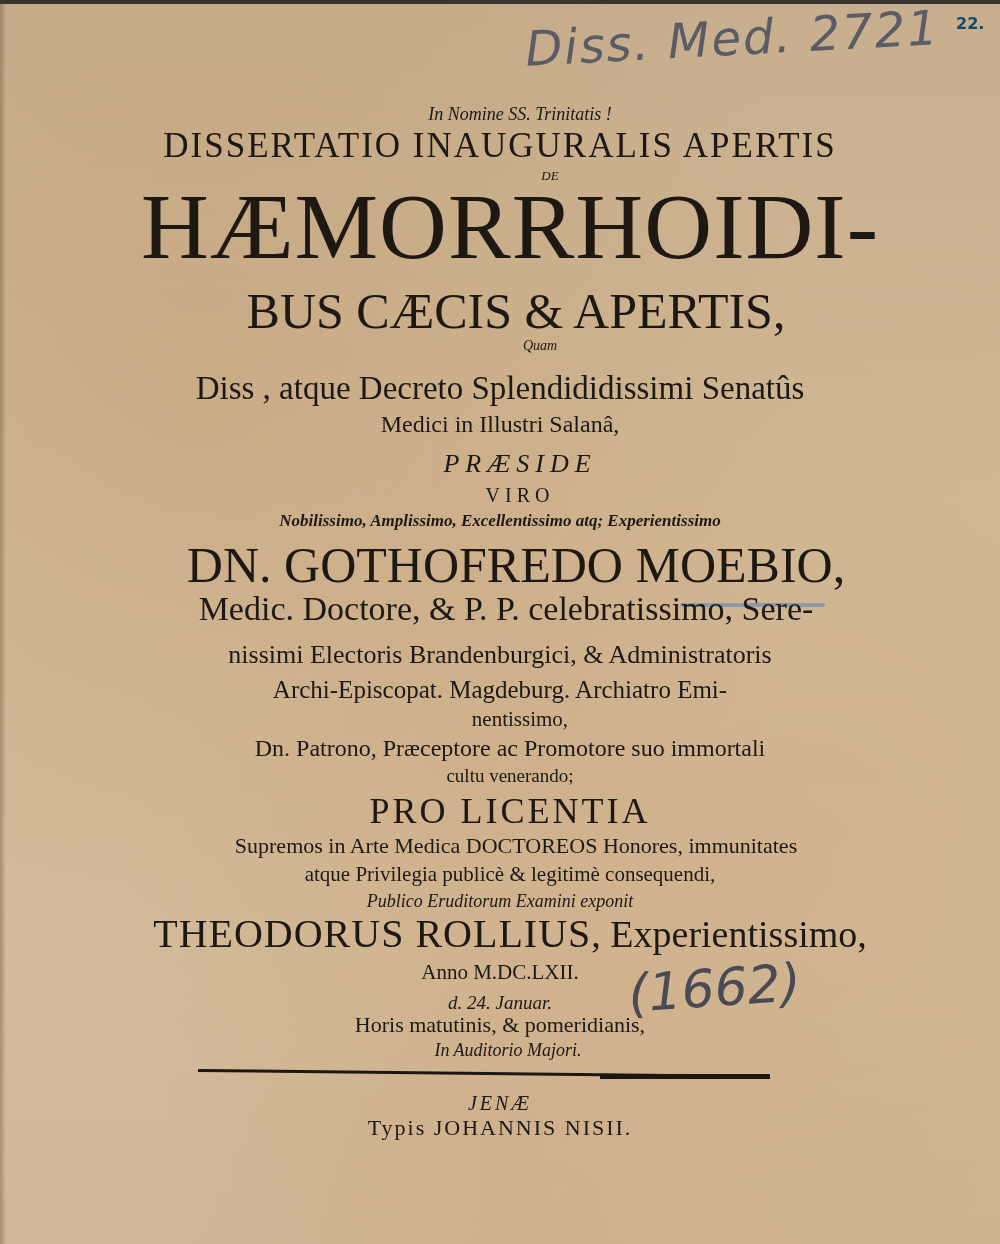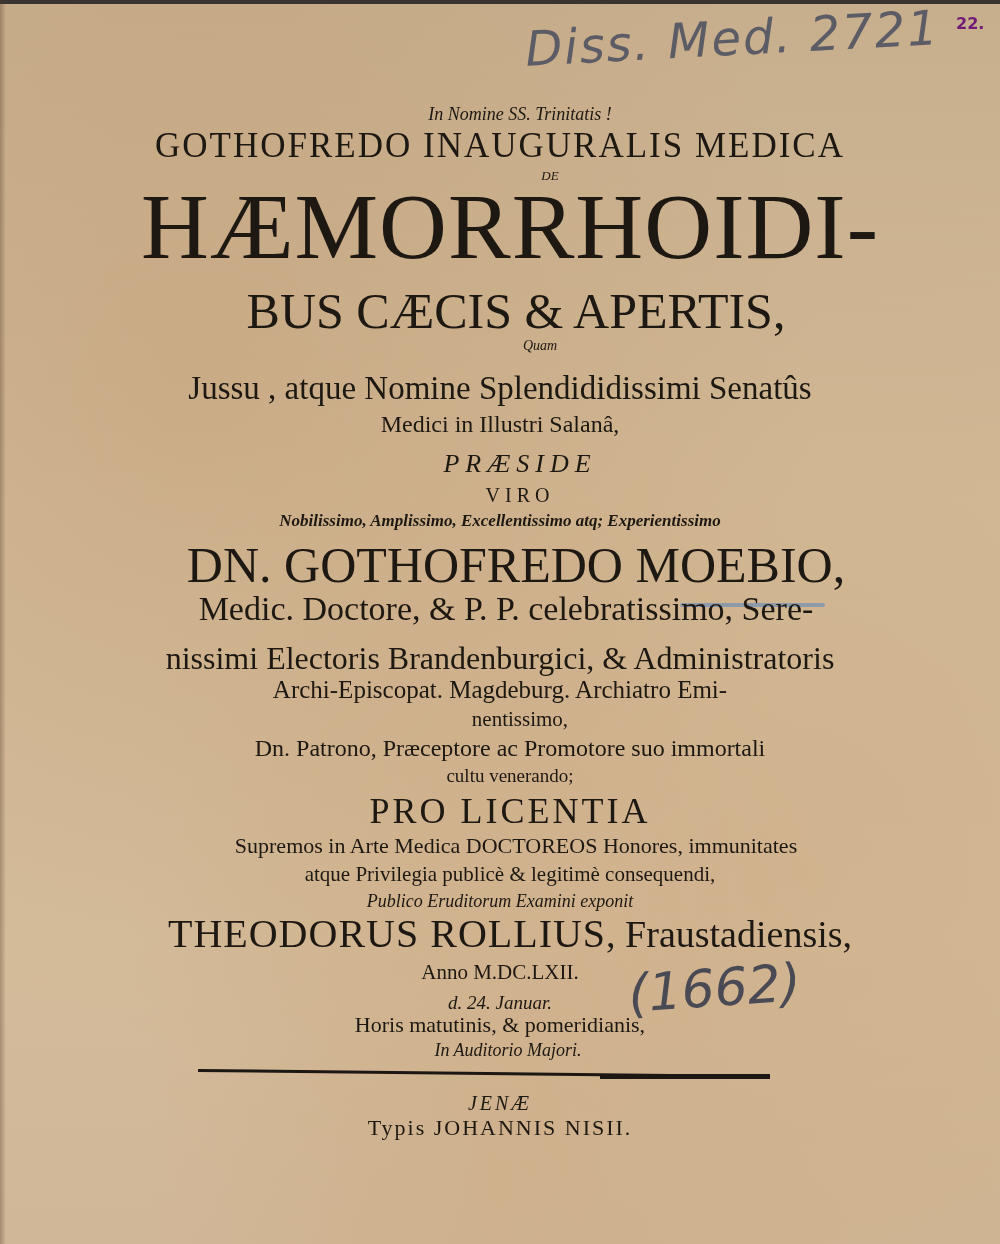--- a/index.html
+++ b/index.html
@@ -34,70 +34,70 @@
   .blueline { position:absolute; left:680px; top:603px; width:145px; height:4px; background:#6f8fb5; opacity:0.7; border-radius:2px; }
 </style>
 </head>
 <body>
 
 <div class="paper"></div>
 <div class="topedge"></div>
 <div class="leftedge"></div>
 
 <div class="hand" style="left:525px; top:10px; font-size:48px; letter-spacing:2px; transform:rotate(-3deg);">Diss. Med. 2721</div>
-<div class="hand" style="left:956px; top:14px; font-size:16px; font-style:normal; color:#701a75; font-weight:bold;">22.</div>
+<div class="hand" style="left:956px; top:14px; font-size:16px; font-style:normal; color:#0c4a6e; font-weight:bold;">22.</div>
 
 <div class="line it" style="top:104px; font-size:18px; padding-left:20px;">In Nomine SS. Trinitatis !</div>
 
-<div class="line caps" style="top:126px; font-size:35px; letter-spacing:2px;">GOTHOFREDO INAUGURALIS MEDICA</div>
+<div class="line caps" style="top:126px; font-size:35px; letter-spacing:2px;">DISSERTATIO INAUGURALIS APERTIS</div>
 
 <div class="line it" style="top:168px; font-size:13px; padding-left:50px;">DE</div>
 
 <div class="line" style="top:172px; font-size:94px; letter-spacing:1px; padding-left:10px;">HÆMORRHOIDI-</div>
 
 <div class="line" style="top:282px; font-size:50px; padding-left:16px;">BUS CÆCIS &amp; APERTIS,</div>
 
 <div class="line it" style="top:338px; font-size:14px; padding-left:40px;">Quam</div>
 
-<div class="line" style="top:370px; font-size:33px;">Jussu , atque Nomine Splendididissimi Senatûs</div>
+<div class="line" style="top:370px; font-size:33px;">Diss , atque Decreto Splendididissimi Senatûs</div>
 
 <div class="line" style="top:411px; font-size:24px; padding-right:40px;">Medici in Illustri Salanâ,</div>
 
 <div class="line it" style="top:449px; font-size:26px; letter-spacing:6px; padding-left:20px;">PRÆSIDE</div>
 
 <div class="line" style="top:484px; font-size:20px; letter-spacing:5px; padding-left:20px;">VIRO</div>
 
 <div class="line it" style="top:511px; font-size:17px; font-weight:bold; padding-right:20px;">Nobilissimo, Amplissimo, Excellentissimo atq; Experientissimo</div>
 
 <div class="line" style="top:536px; font-size:50px; padding-left:16px;">DN. GOTHOFREDO MOEBIO,</div>
 
 <div class="blueline"></div>
 
 <div class="line" style="top:590px; font-size:34px;padding-left:6px;">Medic. Doctore, &amp; P. P. celebratissimo, Sere-</div>
 
-<div class="line" style="top:640px; font-size:32px;">nissimi Electoris Brandenburgici, &amp; Administratoris</div>
+<div class="line" style="top:640px; font-size:26px;">nissimi Electoris Brandenburgici, &amp; Administratoris</div>
 
 <div class="line" style="top:676px; font-size:25px; padding-right:20px;">Archi-Episcopat. Magdeburg. Archiatro Emi-</div>
 
 <div class="line" style="top:707px; font-size:21px; padding-left:20px;">nentissimo,</div>
 
 <div class="line" style="top:735px; font-size:24px; padding-left:10px;">Dn. Patrono, Præceptore ac Promotore suo immortali</div>
 
 <div class="line" style="top:765px; font-size:19px; padding-left:10px;">cultu venerando;</div>
 
 <div class="line" style="top:790px; font-size:36px; letter-spacing:3px; padding-left:10px;">PRO LICENTIA</div>
 
 <div class="line" style="top:833px; font-size:22px; padding-left:16px;">Supremos in Arte Medica DOCTOREOS Honores, immunitates</div>
 
 <div class="line" style="top:862px; font-size:21px; padding-left:10px;">atque Privilegia publicè &amp; legitimè consequendi,</div>
 
 <div class="line it" style="top:891px; font-size:18px; padding-right:16px;">Publico Eruditorum Examini exponit</div>
 
 <div class="line" style="top:910px; font-size:40px; padding-left:10px;">
-  <span style="letter-spacing:1px;text-align:center;">THEODORUS ROLLIUS</span><span style="font-size:38px;">, Fraustadiensis,</span>
+  <span style="letter-spacing:1px;text-align:center;">THEODORUS ROLLIUS</span><span style="font-size:38px;">, Experientissimo,</span>
 </div>
 
 <div class="line" style="top:960px; font-size:21px; padding-right:30px;">Anno M.DC.LXII.</div>
 
 <div class="hand" style="left:628px; top:958px; font-size:52px; color:#4a4a55; transform:rotate(-4deg);">(1662)</div>
 
 <div class="line it" style="top:992px; font-size:19px; padding-right:40px;">d. 24. Januar.</div>
 
 <div class="line" style="top:1012px; font-size:22px; padding-left:0px;">Horis matutinis, &amp; pomeridianis,</div>
 

